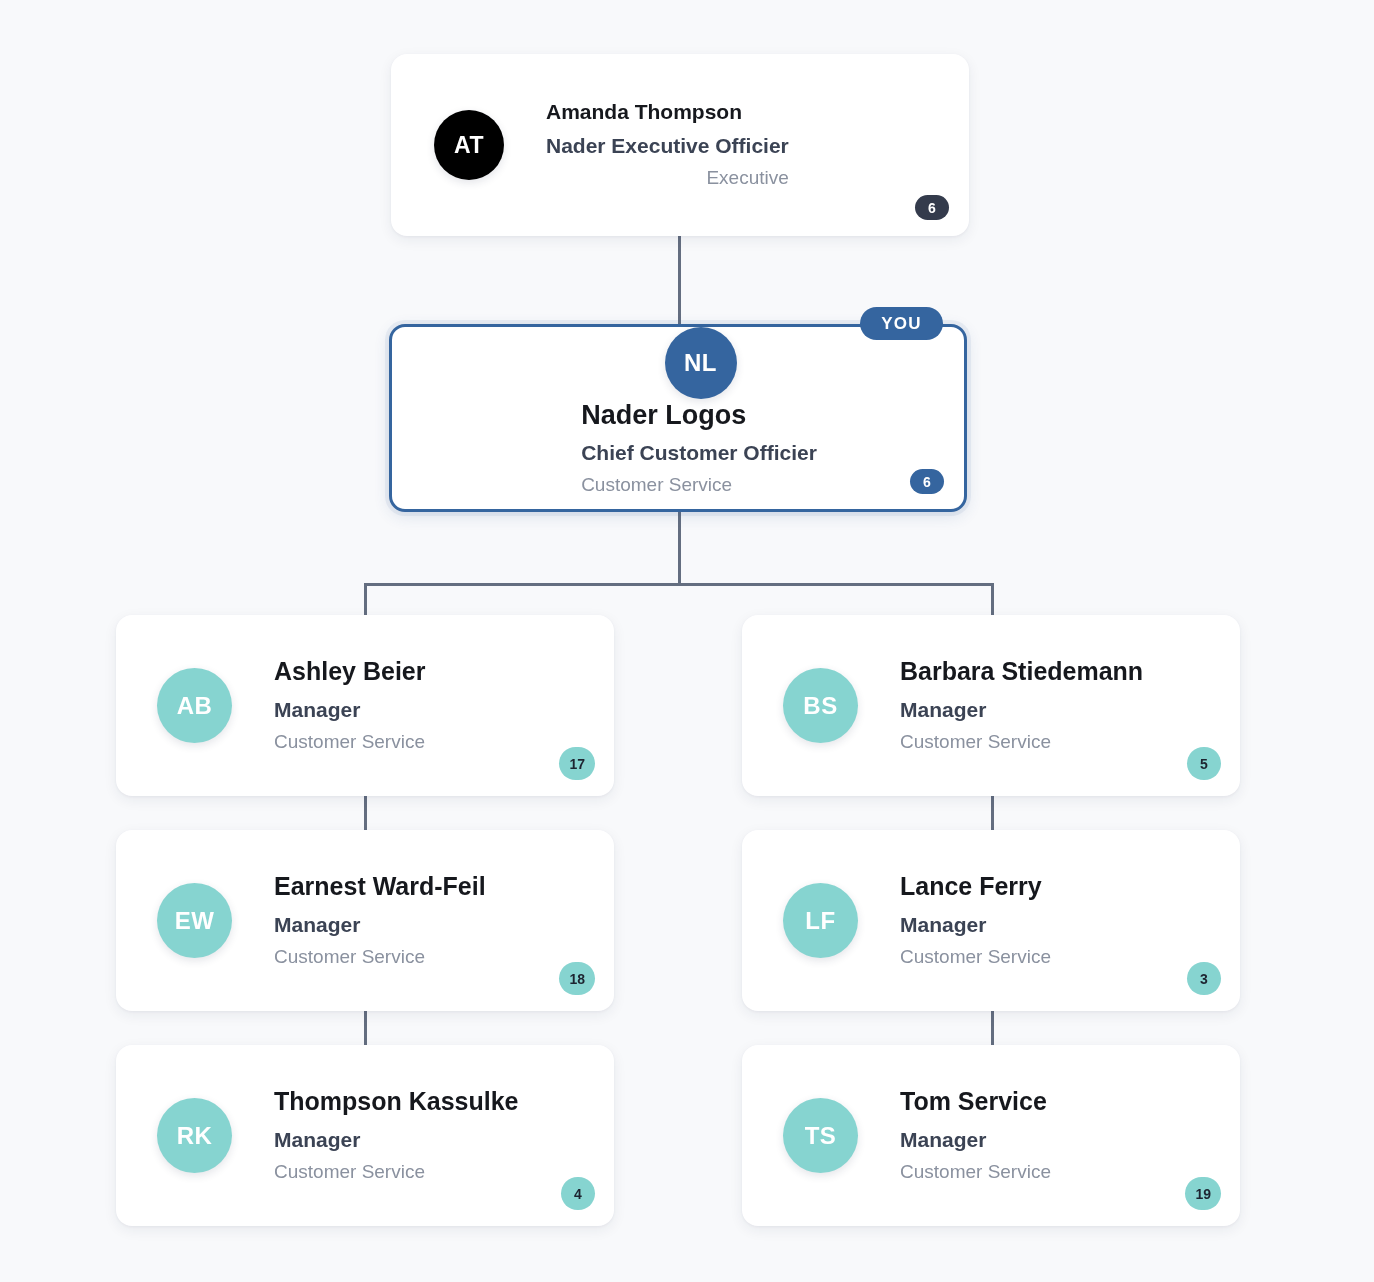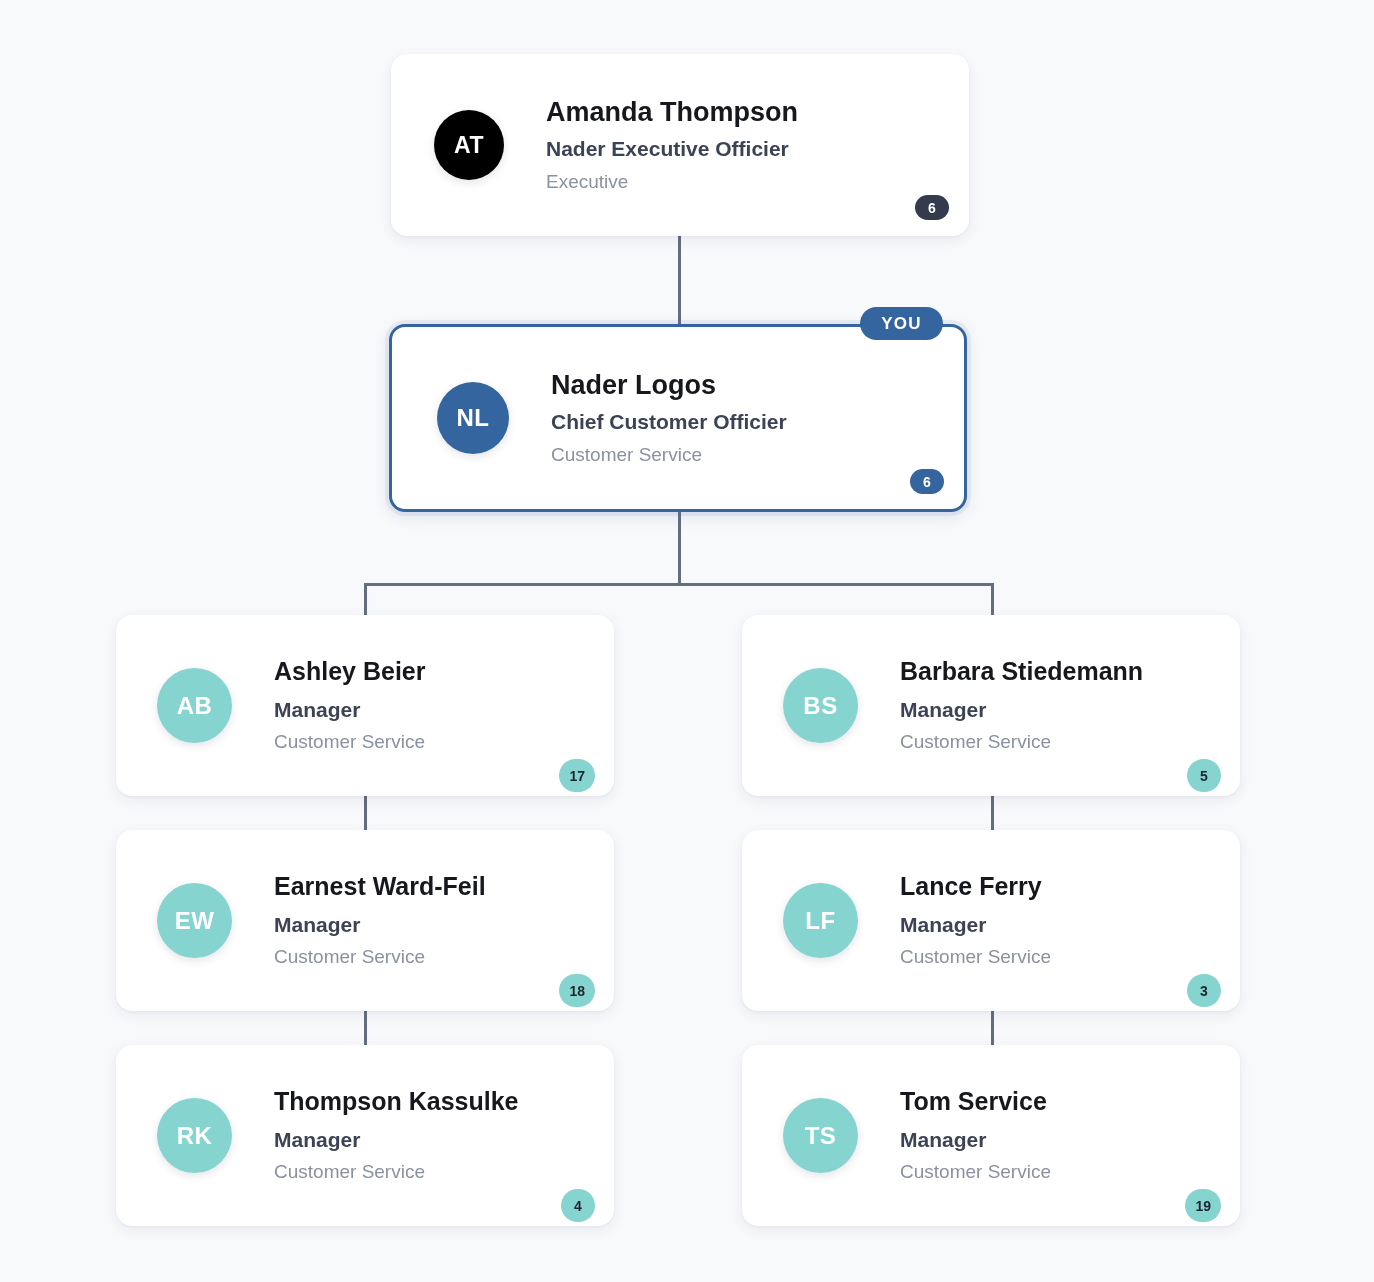--- a/index.html
+++ b/index.html
@@ -85,43 +85,43 @@
     align-items: center;
     justify-content: center;
     font-weight: bold;
     letter-spacing: 1.2px;
   }
 
   
   #card-ceo { left: 391px; top: 54px; width: 578px; height: 182px; }
   #card-ceo .avatar { width: 70px; height: 70px; font-size: 23px; background: #000000; margin-left: 43px; }
   #card-ceo .info { margin-left: 42px; }
-  #card-ceo .person-name { font-size: 27px; }
+  #card-ceo .person-name { font-size: 21px; }
   #card-ceo .person-title { font-size: 21px; margin-top: 6px; }
-  #card-ceo .person-dept { font-size: 19px; margin-top: 5px; }
+  #card-ceo .person-dept { font-size: 19px; margin-top: 5px; text-align: right; }
   #card-ceo .count-badge { right: 20px; bottom: 16px; width: 34px; height: 25px; font-size: 14px; background: #343b4c; color: #ffffff; }
 
   
-  #card-you { left: 389px; top: 324px; width: 578px; height: 188px; }
+  #card-you { left: 389px; top: 324px; width: 578px; height: 188px; flex-direction: column; }
   #card-you .avatar { width: 72px; height: 72px; font-size: 24px; background: #35659f; margin-left: 45px; }
   #card-you .info { margin-left: 42px; }
   #card-you .person-name { font-size: 27px; }
   #card-you .person-title { font-size: 21px; margin-top: 6px; }
   #card-you .person-dept { font-size: 19px; margin-top: 5px; }
   #card-you .count-badge { right: 20px; bottom: 15px; width: 34px; height: 25px; font-size: 14px; background: #35659f; color: #ffffff; }
   #card-you .you-badge { right: 21px; top: -20px; width: 83px; height: 33px; font-size: 17px; }
 
   
   .card.manager { width: 498px; height: 181px; }
   .card.manager .avatar { width: 75px; height: 75px; font-size: 24px; background: #86d4d0; margin-left: 41px; }
   .card.manager .info { margin-left: 42px; }
   .card.manager .person-name { font-size: 25px; }
   .card.manager .person-title { font-size: 21px; margin-top: 9px; }
   .card.manager .person-dept { font-size: 19px; margin-top: 5px; }
-  .card.manager .count-badge { right: 19px; bottom: 4px; min-width: 34px; padding: 0 10px; height: 33px; font-size: 14px; background: #86d4d0; color: #1d2430; }
+  .card.manager .count-badge { right: 19px; bottom: 16px; min-width: 34px; padding: 0 10px; height: 33px; font-size: 14px; background: #86d4d0; color: #1d2430; }
 
   
   #card-ab { left: 116px; top: 615px; }
   #card-ew { left: 116px; top: 830px; }
   #card-rk { left: 116px; top: 1045px; }
   
   #card-bs { left: 742px; top: 615px; }
   #card-lf { left: 742px; top: 830px; }
   #card-ts { left: 742px; top: 1045px; }
 </style>

